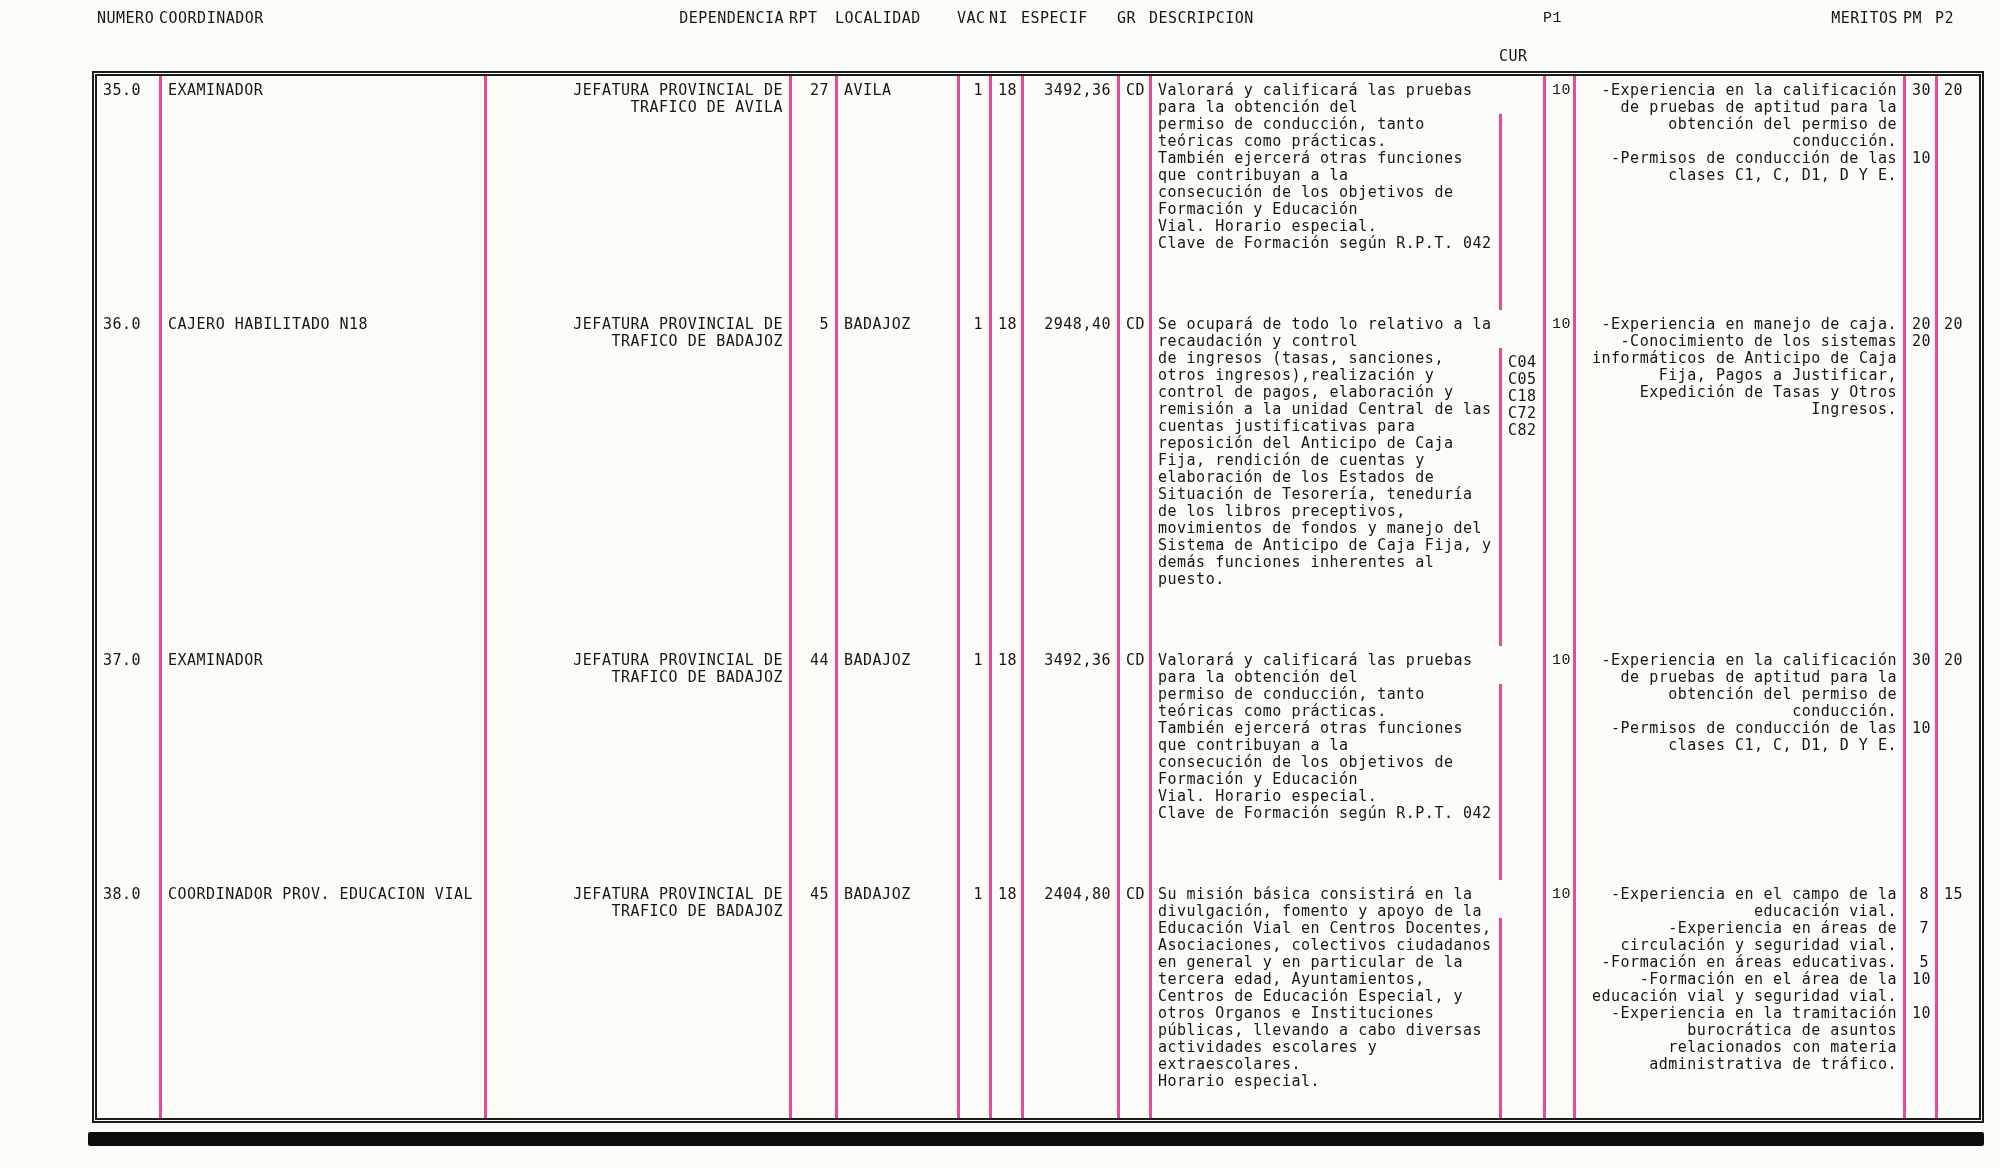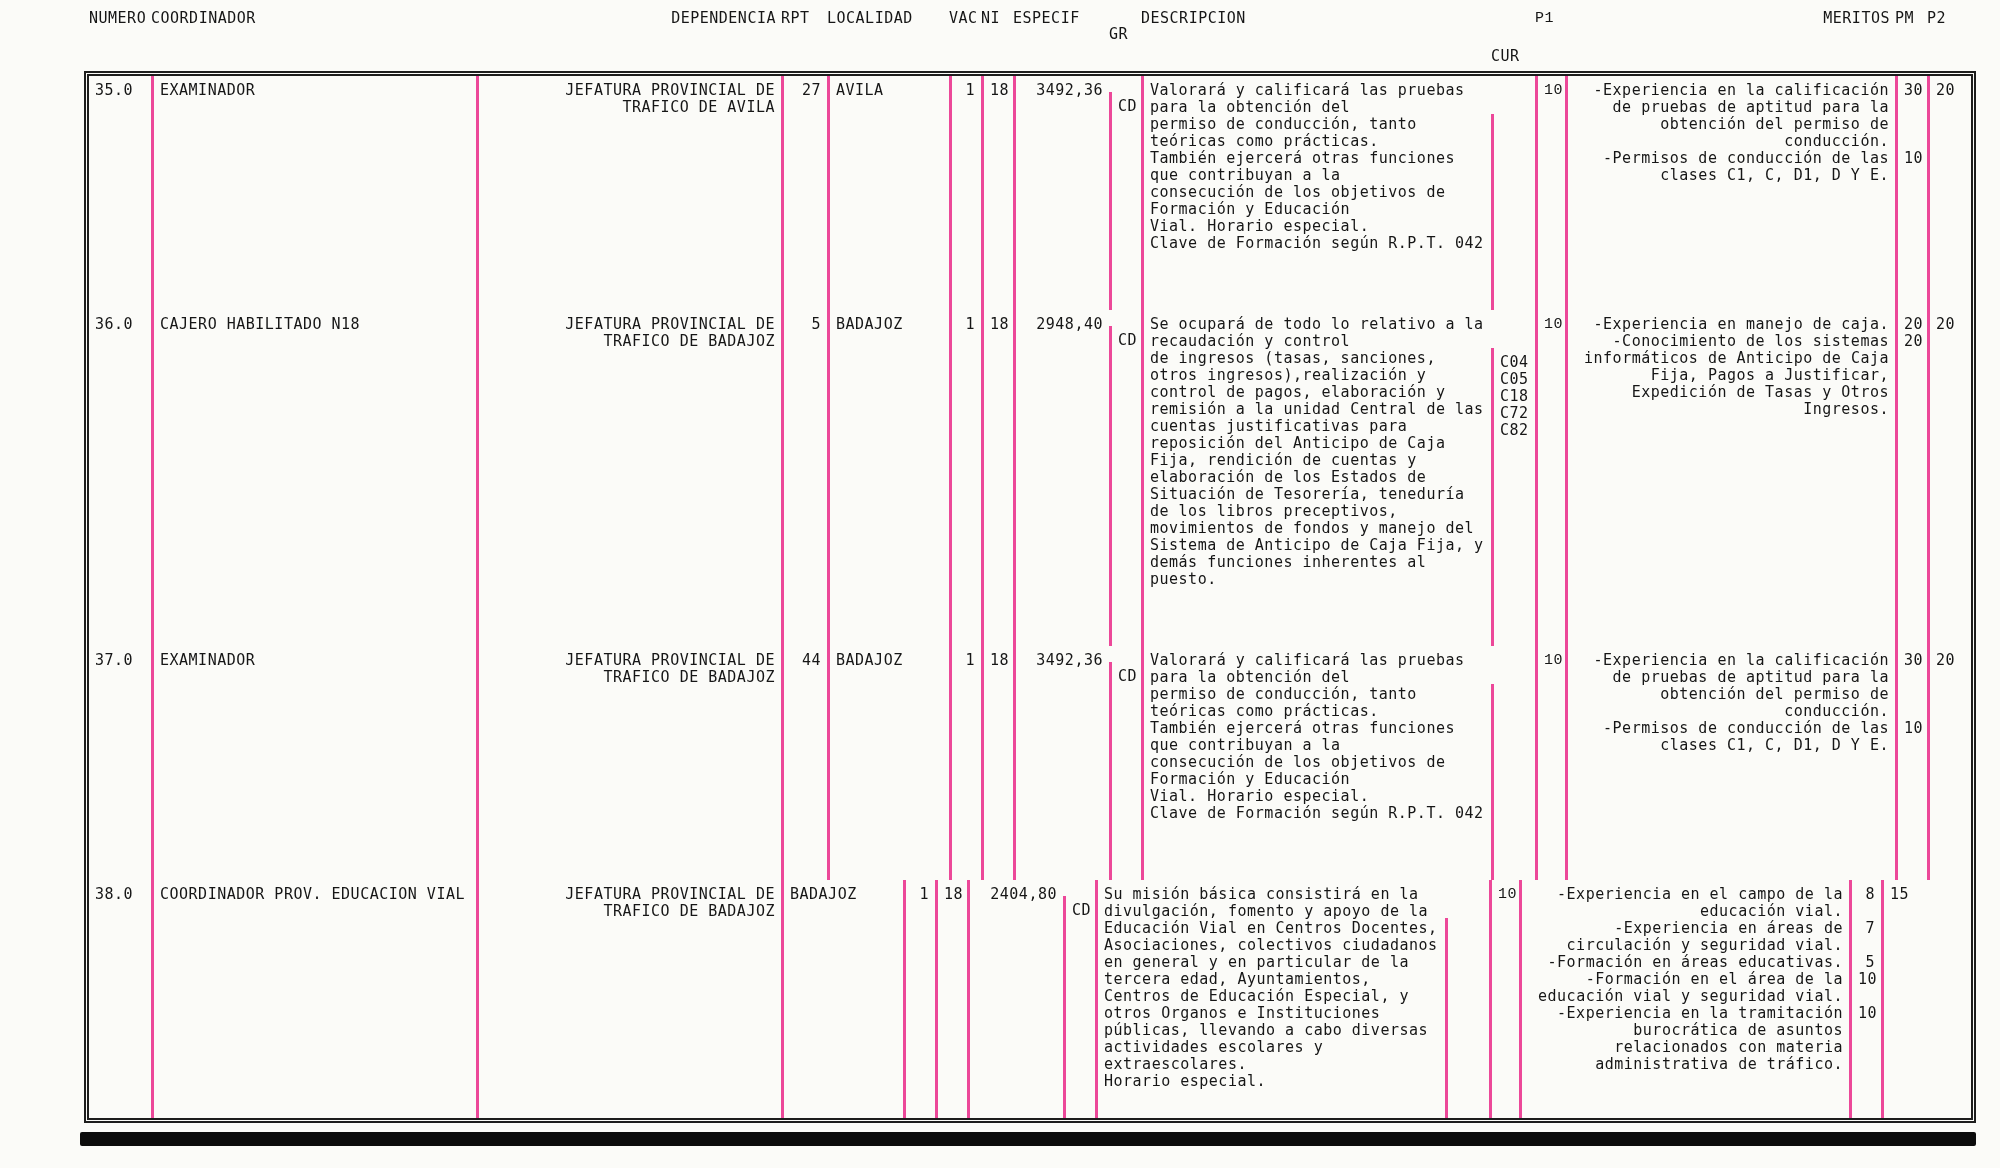--- a/index.html
+++ b/index.html
@@ -5,21 +5,21 @@
   * { margin: 0; padding: 0; box-sizing: border-box; }
   html, body { width: 2000px; height: 1168px; overflow: hidden; }
   body {
     background: #fbfbf8;
     color: #161616;
     font-family: "DejaVu Sans Mono", "Liberation Mono", monospace;
     font-size: 15px;
     letter-spacing: 0.5px;
     position: relative;
   }
-  .scan { position: absolute; left: 84px; top: 10px; }
+  .scan { position: absolute; left: 92px; top: 10px; }
 
   
   .hrow { display: flex; padding-bottom: 6px; }
   .hcell { padding-left: 5px; white-space: nowrap; overflow: hidden; line-height: 17px; }
 
   
   .tbody { border: 5px double #1d1d1d; background: transparent; }
   .row { display: flex; align-items: stretch; }
   .cell { padding: 6px 6px 58px 6px; overflow: hidden; }
   .row:last-child .cell { padding-bottom: 28px; }
@@ -30,21 +30,21 @@
 
   
   .c-numero { width: 62px; }
   .c-denominacion { width: 325px; }
   .c-dependencia { width: 305px; text-align: right; }
   .c-rpt { width: 46px; }
   .c-localidad { width: 122px; }
   .c-vac { width: 32px; }
   .c-ni { width: 32px; }
   .c-especif { width: 96px; }
-  .c-gr { width: 32px; margin-top: 16px; }
+  .c-gr { width: 32px; }
   .c-descripcion { width: 350px; }
   .c-cur { width: 44px; margin-top: 38px; }
   .c-p1 { width: 30px; font-family: Liberation Mono, monospace; }
   .c-meritos { width: 330px; text-align: right; }
   .c-pm { width: 32px; }
   .c-p2 { width: 32px; }
 
   
   .edge-band { height: 14px; background: #0c0c0c; width: 1896px; margin: 9px 0 0 -4px; border-radius: 2px; }
 </style>
@@ -277,20 +277,23 @@
         <div class="cell c-numero">
           <div class="ln">38.0</div>
         </div>
         <div class="cell c-denominacion">
           <div class="ln">COORDINADOR PROV. EDUCACION VIAL</div>
         </div>
         <div class="cell c-dependencia">
           <div class="ln">JEFATURA PROVINCIAL DE</div>
           <div class="ln">TRAFICO DE BADAJOZ</div>
         </div>
+        <div class="cell c-rpt num">
+          <div class="ln">45</div>
+        </div>
         <div class="cell c-localidad">
           <div class="ln">BADAJOZ</div>
         </div>
         <div class="cell c-vac num">
           <div class="ln">1</div>
         </div>
         <div class="cell c-ni num">
           <div class="ln">18</div>
         </div>
         <div class="cell c-especif num">

